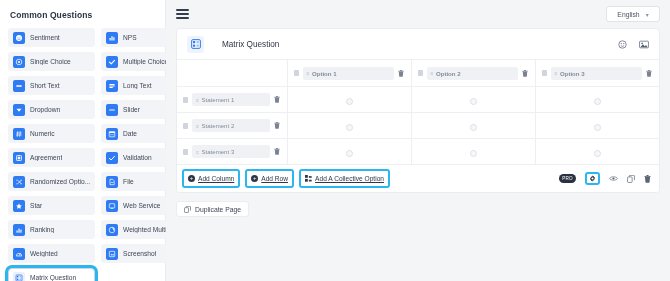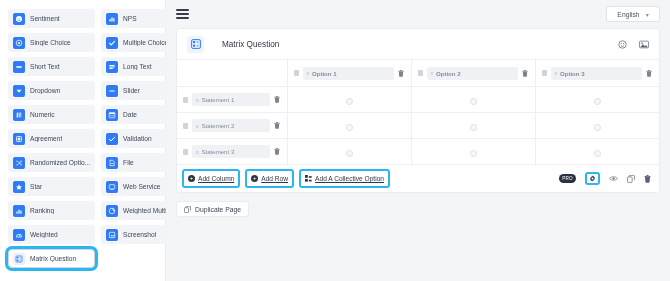--- a/index.html
+++ b/index.html
@@ -212,20 +212,21 @@
     cursor: pointer;
   }
   .dup-btn span { font-size: 6.8px; color: #3d4657; }
 </style>
 </head>
 <body>
 
 <div class="app">
 
   <aside class="sidebar">
+    <div class="sidebar-title">Common Questions</div>
     <div class="q-grid" id="qgrid">
         <div class="q-item">
           <span class="q-ico">
             <svg width="8" height="8" viewBox="0 0 16 16">
               <circle cx="8" cy="8" r="6" fill="#ffffff"></circle>
               <circle cx="5.9" cy="6.6" r=".9" fill="#2f7bf4"></circle>
               <circle cx="10.1" cy="6.6" r=".9" fill="#2f7bf4"></circle>
               <rect x="5" y="9.4" width="6" height="1.4" rx=".7" fill="#2f7bf4"></rect>
             </svg>
           </span>

